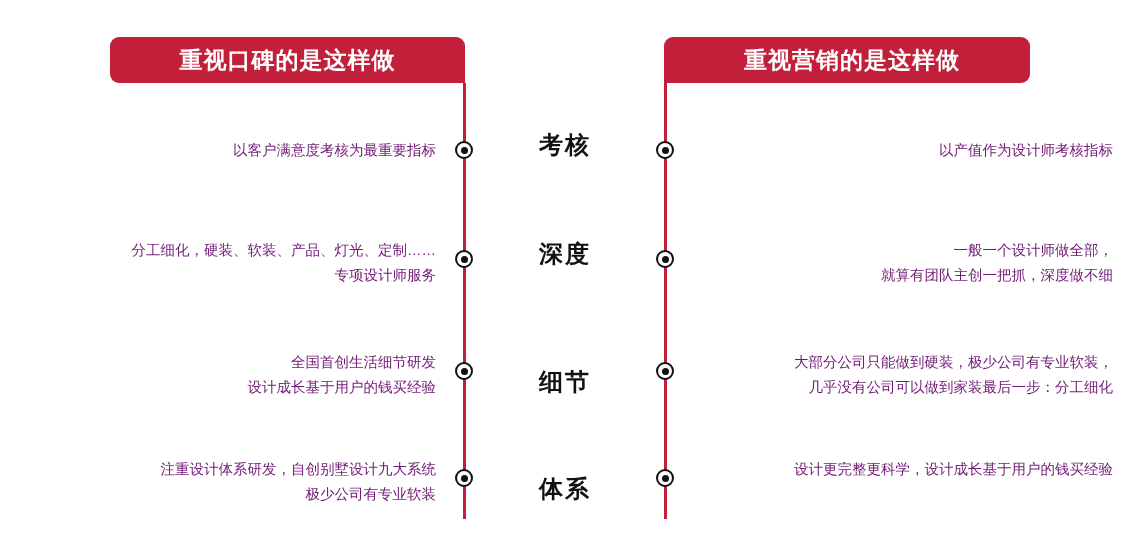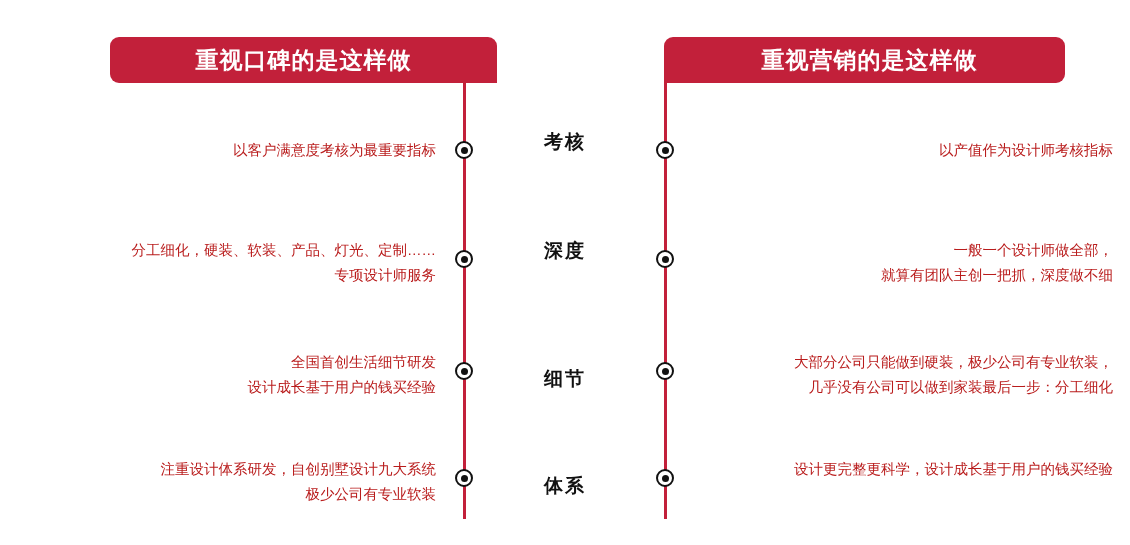--- a/index.html
+++ b/index.html
@@ -30,28 +30,28 @@
     font-size: 23px;
     font-weight: 700;
     letter-spacing: 1px;
     display: flex;
     align-items: center;
     justify-content: center;
     box-sizing: border-box;
   }
   .badge-left {
     left: 110px;
-    width: 387px;
+    width: 355px;
     border-radius: 9px 9px 0 0;
     border-bottom-left-radius: 9px;
     border-bottom-right-radius: 0;
   }
   .badge-right {
     left: 664px;
-    width: 401px;
+    width: 366px;
     border-radius: 9px 9px 0 0;
     border-bottom-right-radius: 9px;
     border-bottom-left-radius: 0;
     padding-left: 10px;
   }
 
   
   .spine {
     position: absolute;
     top: 83px;
@@ -68,42 +68,42 @@
     left: 0;
     width: 1130px;
     height: 0;
   }
 
   .cell {
     position: absolute;
     top: 0;
     font-size: 14.5px;
     line-height: 25px;
-    color: #b91c1c;
+    color: #701a75;
     white-space: pre-line;
   }
   .cell-left {
     right: 694px;        
     text-align: right;
     width: 420px;
     left: auto;
   }
   .cell-right {
     left: 713px;
     text-align: right;
     width: 400px;
   }
 
   
   .cat {
     position: absolute;
     left: 495px;
     width: 140px;
     text-align: center;
-    font-size: 19px;
+    font-size: 24px;
     font-weight: 700;
     color: #111111;
     letter-spacing: 2px;
   }
 
   
   .bullet {
     position: absolute;
     width: 18px;
     height: 18px;

